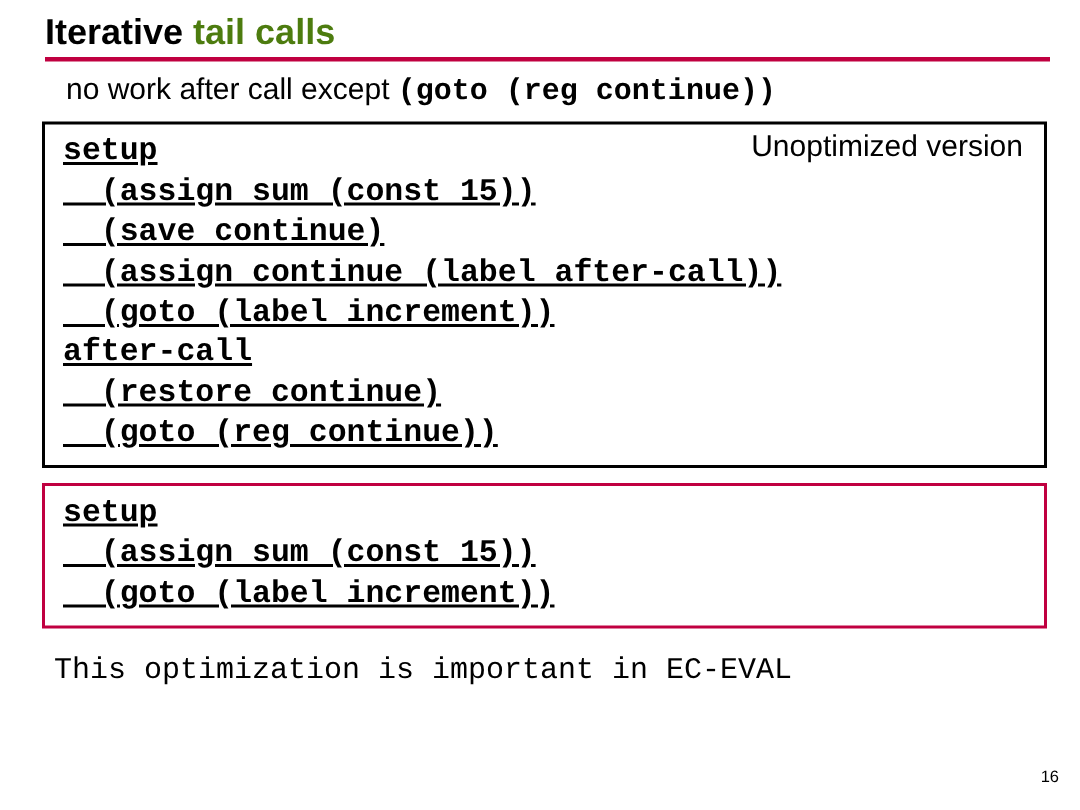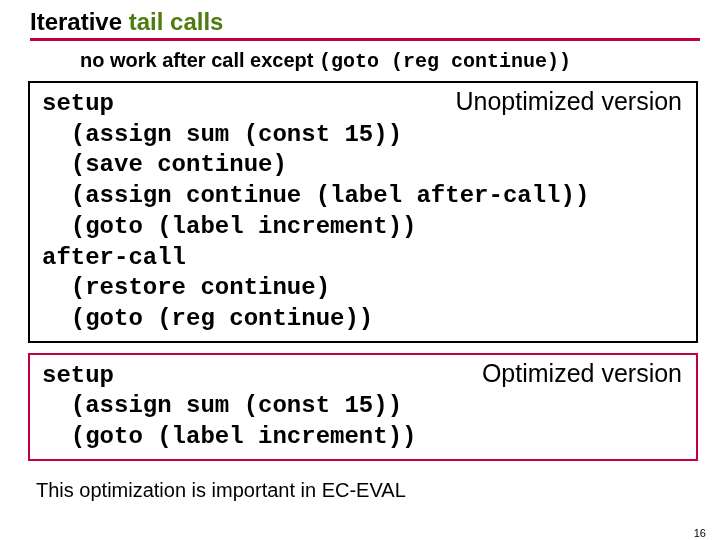--- a/index.html
+++ b/index.html
@@ -19,60 +19,62 @@
   }
   .title .red { color: #4d7c0f; }
   .underline {
     border-bottom: 3px solid #c00040;
     margin: 0 20px 8px 30px;
   }
   .subtitle {
     font-size: 20px;
     padding: 0 0 8px 44px;
   }
-  .subtitle .bold { font-weight: bold; margin-left: 36px; }
+  .subtitle .bold { font-weight: normal; }
   .subtitle .mono { font-family: "Courier New", monospace; font-weight: bold; }
   .box {
     margin: 0 22px 10px 28px;
     padding: 6px 10px 6px 12px;
     position: relative;
   }
   .box.black { border: 2px solid #000; }
   .box.red { border: 2px solid #c00040; }
   .code {
     font-family: "Courier New", monospace;
-    font-size: 24px;
+    font-size: 21px;
     font-weight: bold;
     line-height: 1.28;
     white-space: pre;
+    text-decoration: underline;
   }
   .box-label {
     position: absolute;
     top: 4px;
     right: 14px;
     font-family: Arial, Helvetica, sans-serif;
-    font-size: 25px;
+    font-size: 20px;
     font-weight: normal;
   }
   .footer {
     padding: 6px 28px 0 36px;
     font-size: 20px;
     line-height: 1.3;
+    font-family: Liberation Mono, monospace;
   }
   .footer .bullet-row {
     padding-left: 28px;
     text-indent: -16px;
   }
   .footer .bullet-cont {
     padding-left: 44px;
   }
   .pagenum {
     position: absolute;
     right: 14px;
-    bottom: 1px;
+    bottom: 16px;
     font-size: 11px;
   }
 </style>
 </head>
 <body>
 
 <div class="title">
   <span>Iterative </span><span class="red">tail calls</span>
 </div>
 <div class="underline"></div>
@@ -87,21 +89,20 @@
   (assign sum (const 15))
   (save continue)
   (assign continue (label after-call))
   (goto (label increment))
 after-call
   (restore continue)
   (goto (reg continue))</div>
 </div>
 
 <div class="box red">
-  <div class="box-label">Optimized version</div>
   <div class="code">setup
   (assign sum (const 15))
   (goto (label increment))</div>
 </div>
 
 <div class="footer">
   <div>This optimization is important in EC-EVAL</div>
 </div>
 
 <div class="pagenum">16</div>

